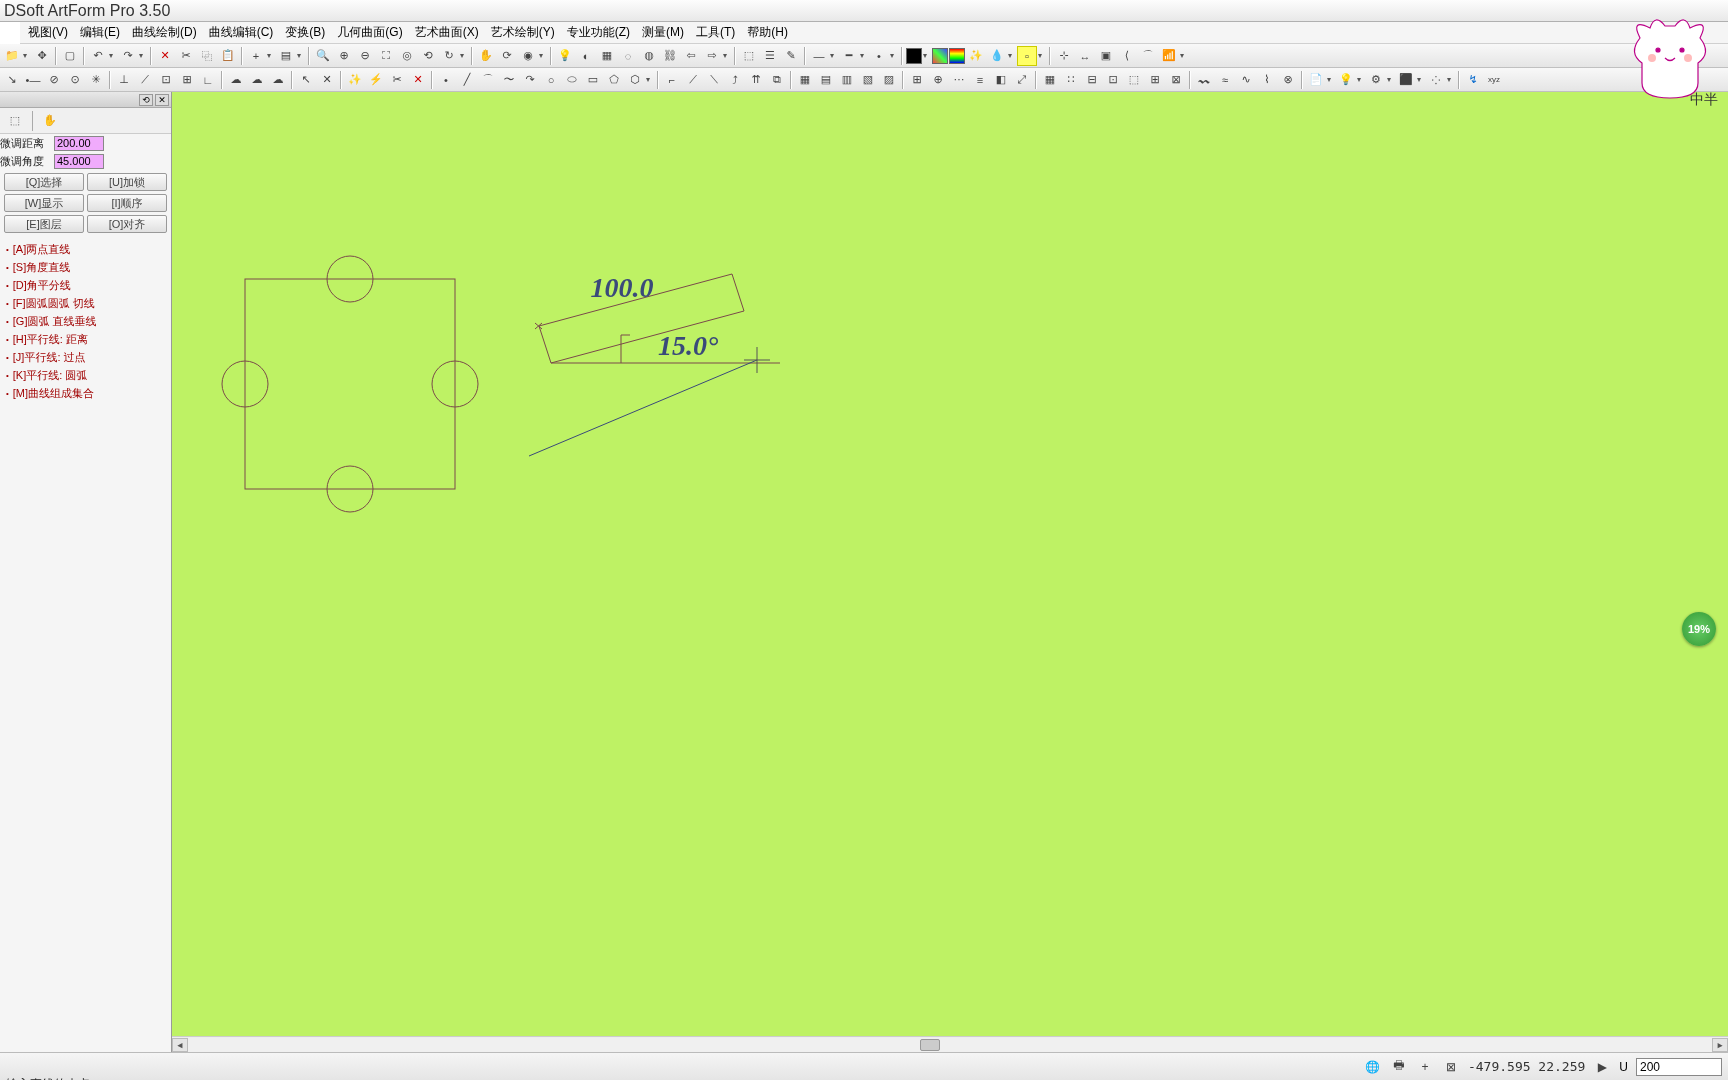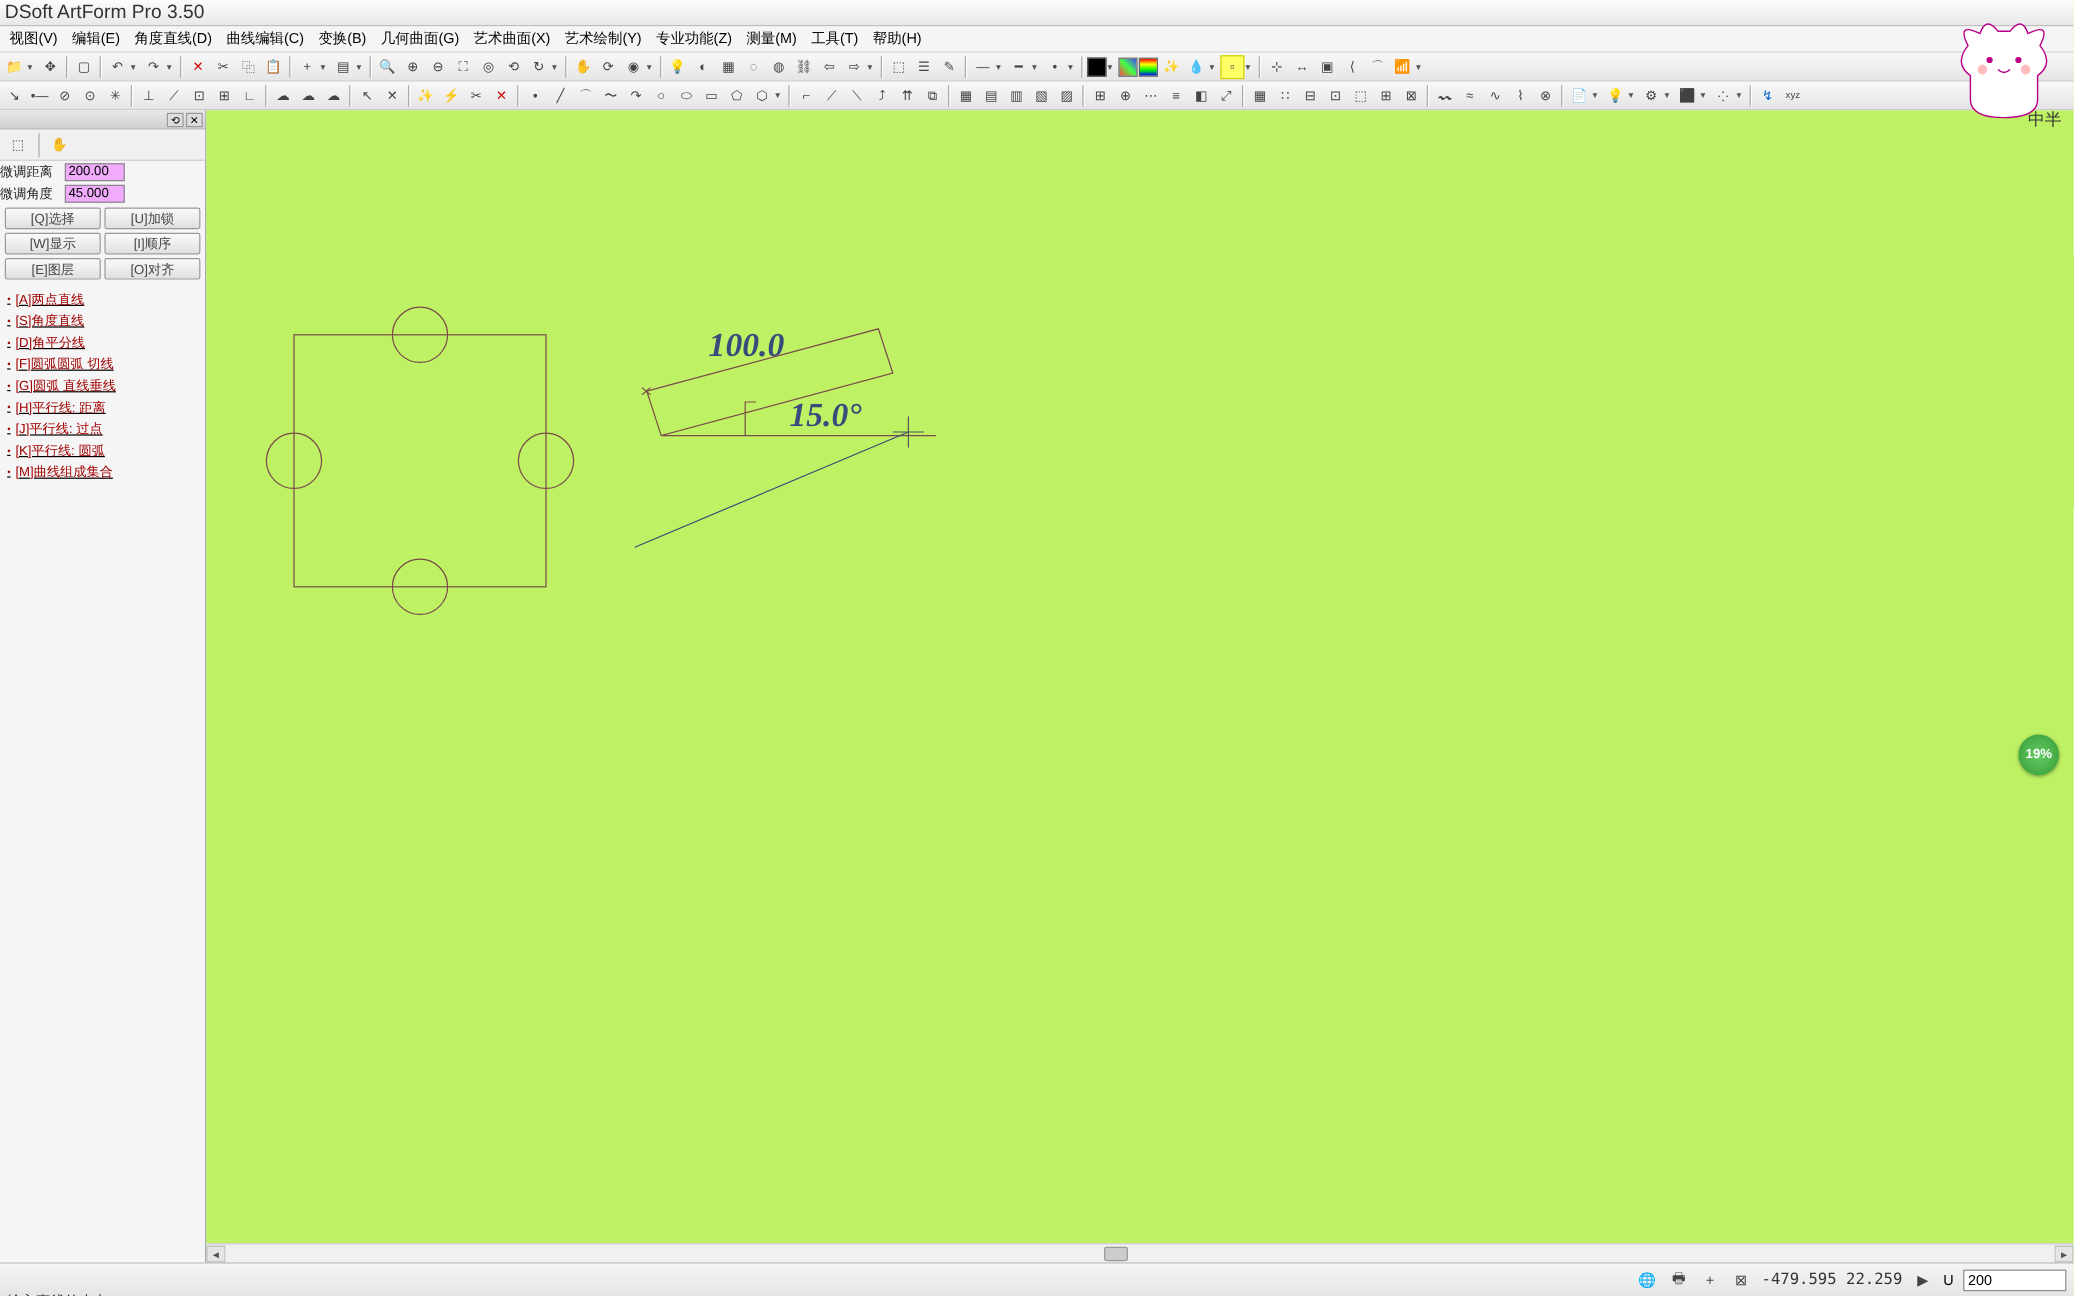--- a/index.html
+++ b/index.html
@@ -1,37 +1,37 @@
 <!DOCTYPE html>
 <html><head>
 <meta charset="utf-8">
 <style>
 * { box-sizing: border-box; margin: 0; padding: 0; }
 body { font-family: "Microsoft YaHei", SimSun, sans-serif; font-size: 12px; overflow: hidden; width: 1728px; height: 1080px; background: #fff; position: relative; }
 .titlebar { height: 22px; background: linear-gradient(#fdfdfd, #e8e8e8); border-bottom: 1px solid #b0b0b0; display: flex; align-items: center; padding: 0 4px; font-size: 16px; color: #333; }
-.menubar { height: 22px; background: #f5f5f5; display: flex; align-items: center; padding: 0 2px; border-bottom: 1px solid #d0d0d0; font-size: 12px; }
+.menubar { height: 22px; background: #f5f5f5; display: flex; align-items: center; padding: 0 2px; border-bottom: 1px solid #d0d0d0; font-size: 12px; margin-left: 20px; }
 .menubar span { padding: 2px 6px; cursor: default; }
 .toolbar { height: 24px; background: linear-gradient(#f8f8f8, #e5e5e5); border-bottom: 1px solid #c0c0c0; display: flex; align-items: center; padding: 0 2px; gap: 1px; }
 .tb-btn { width: 20px; height: 20px; display: inline-flex; align-items: center; justify-content: center; border: 1px solid transparent; cursor: pointer; font-size: 11px; color: #444; }
 .tb-sep { width: 2px; height: 18px; border-left: 1px solid #aaa; border-right: 1px solid #fff; margin: 0 2px; }
 .tb-dd { width: 8px; font-size: 8px; color: #555; display: inline-flex; align-items: center; }
 .color-sw { width: 16px; height: 16px; border: 1px solid #666; }
 .main { display: flex; height: calc(100% - 92px - 28px); }
 .sidepanel { width: 172px; background: #f5f5f5; border-right: 1px solid #999; display: flex; flex-direction: column; }
 .panel-hdr { height: 16px; background: linear-gradient(#e8e8e8, #d0d0d0); display: flex; justify-content: flex-end; align-items: center; gap: 2px; padding: 0 2px; border-bottom: 1px solid #aaa; }
 .panel-hdr span { width: 14px; height: 12px; display: inline-flex; align-items: center; justify-content: center; font-size: 9px; background: #ddd; border: 1px solid #999; }
 .panel-icons { height: 26px; background: #f0f0f0; border-bottom: 1px solid #ccc; display: flex; align-items: center; gap: 6px; padding: 0 4px; }
 .panel-icons .tb-btn { width: 22px; height: 22px; }
 .panel-icons .sep2 { width: 1px; height: 20px; background: #aaa; }
 .input-row { display: flex; align-items: center; padding: 1px 0; gap: 4px; height: 18px; }
 .input-row label { font-size: 11px; color: #222; width: 50px; }
 .input-row input { width: 50px; height: 15px; font-size: 11px; border: 1px solid #888; background: #f0abfc; padding: 0 2px; }
 .btn-grid { display: grid; grid-template-columns: 1fr 1fr; gap: 3px; padding: 3px 4px; }
 .btn-grid button { height: 18px; font-size: 11px; background: linear-gradient(#fafafa,#e0e0e0); border: 1px solid #999; border-radius: 2px; cursor: pointer; color: #444; }
-.tool-list { flex: 1; padding: 4px 2px; text-decoration: underline; }
+.tool-list { flex: 1; padding: 4px 2px; }
 .tool-list .item { display: flex; align-items: center; padding: 1px 4px; font-size: 11px; color: #a00000; cursor: pointer; height: 18px; }
 .tool-list .item::before { content: '•'; margin-right: 4px; font-size: 8px; }
 .canvas-wrap { flex: 1; position: relative; background: #bef264; font-weight: bold; }
 .canvas { position: absolute; inset: 0; }
 .hscroll { position: absolute; bottom: 0; left: 0; right: 0; height: 16px; background: #eee; border-top: 1px solid #ccc; display: flex; align-items: center; }
 .hscroll .track { flex: 1; height: 14px; background: #f0f0f0; position: relative; }
 .hscroll .thumb { position: absolute; left: 48%; width: 20px; height: 12px; top: 1px; background: #ccc; border: 1px solid #999; border-radius: 2px; }
 .hscroll .arr { width: 16px; height: 14px; display: flex; align-items: center; justify-content: center; font-size: 9px; color: #555; background: #e5e5e5; border: 1px solid #bbb; }
 .statusbar { position: absolute; bottom: 0; left: 0; right: 0; height: 28px; background: linear-gradient(#f5f5f5,#e5e5e5); border-top: 1px solid #bbb; display: flex; align-items: center; padding: 0 6px; font-size: 12px; }
 .statusbar .prompt { flex: 1; color: #222; margin-top: 36px; }
@@ -46,21 +46,21 @@
 </head>
 <body>
 
 <div class="titlebar">
   <span>DSoft ArtForm Pro 3.50</span>
 </div>
 
 <div class="menubar">
   <span>视图(V)</span>
   <span>编辑(E)</span>
-  <span>角度直线(D)</span>
+  <span>曲线绘制(D)</span>
   <span>曲线编辑(C)</span>
   <span>变换(B)</span>
   <span>几何曲面(G)</span>
   <span>艺术曲面(X)</span>
   <span>艺术绘制(Y)</span>
   <span>专业功能(Z)</span>
   <span>测量(M)</span>
   <span>工具(T)</span>
   <span>帮助(H)</span>
 </div>

